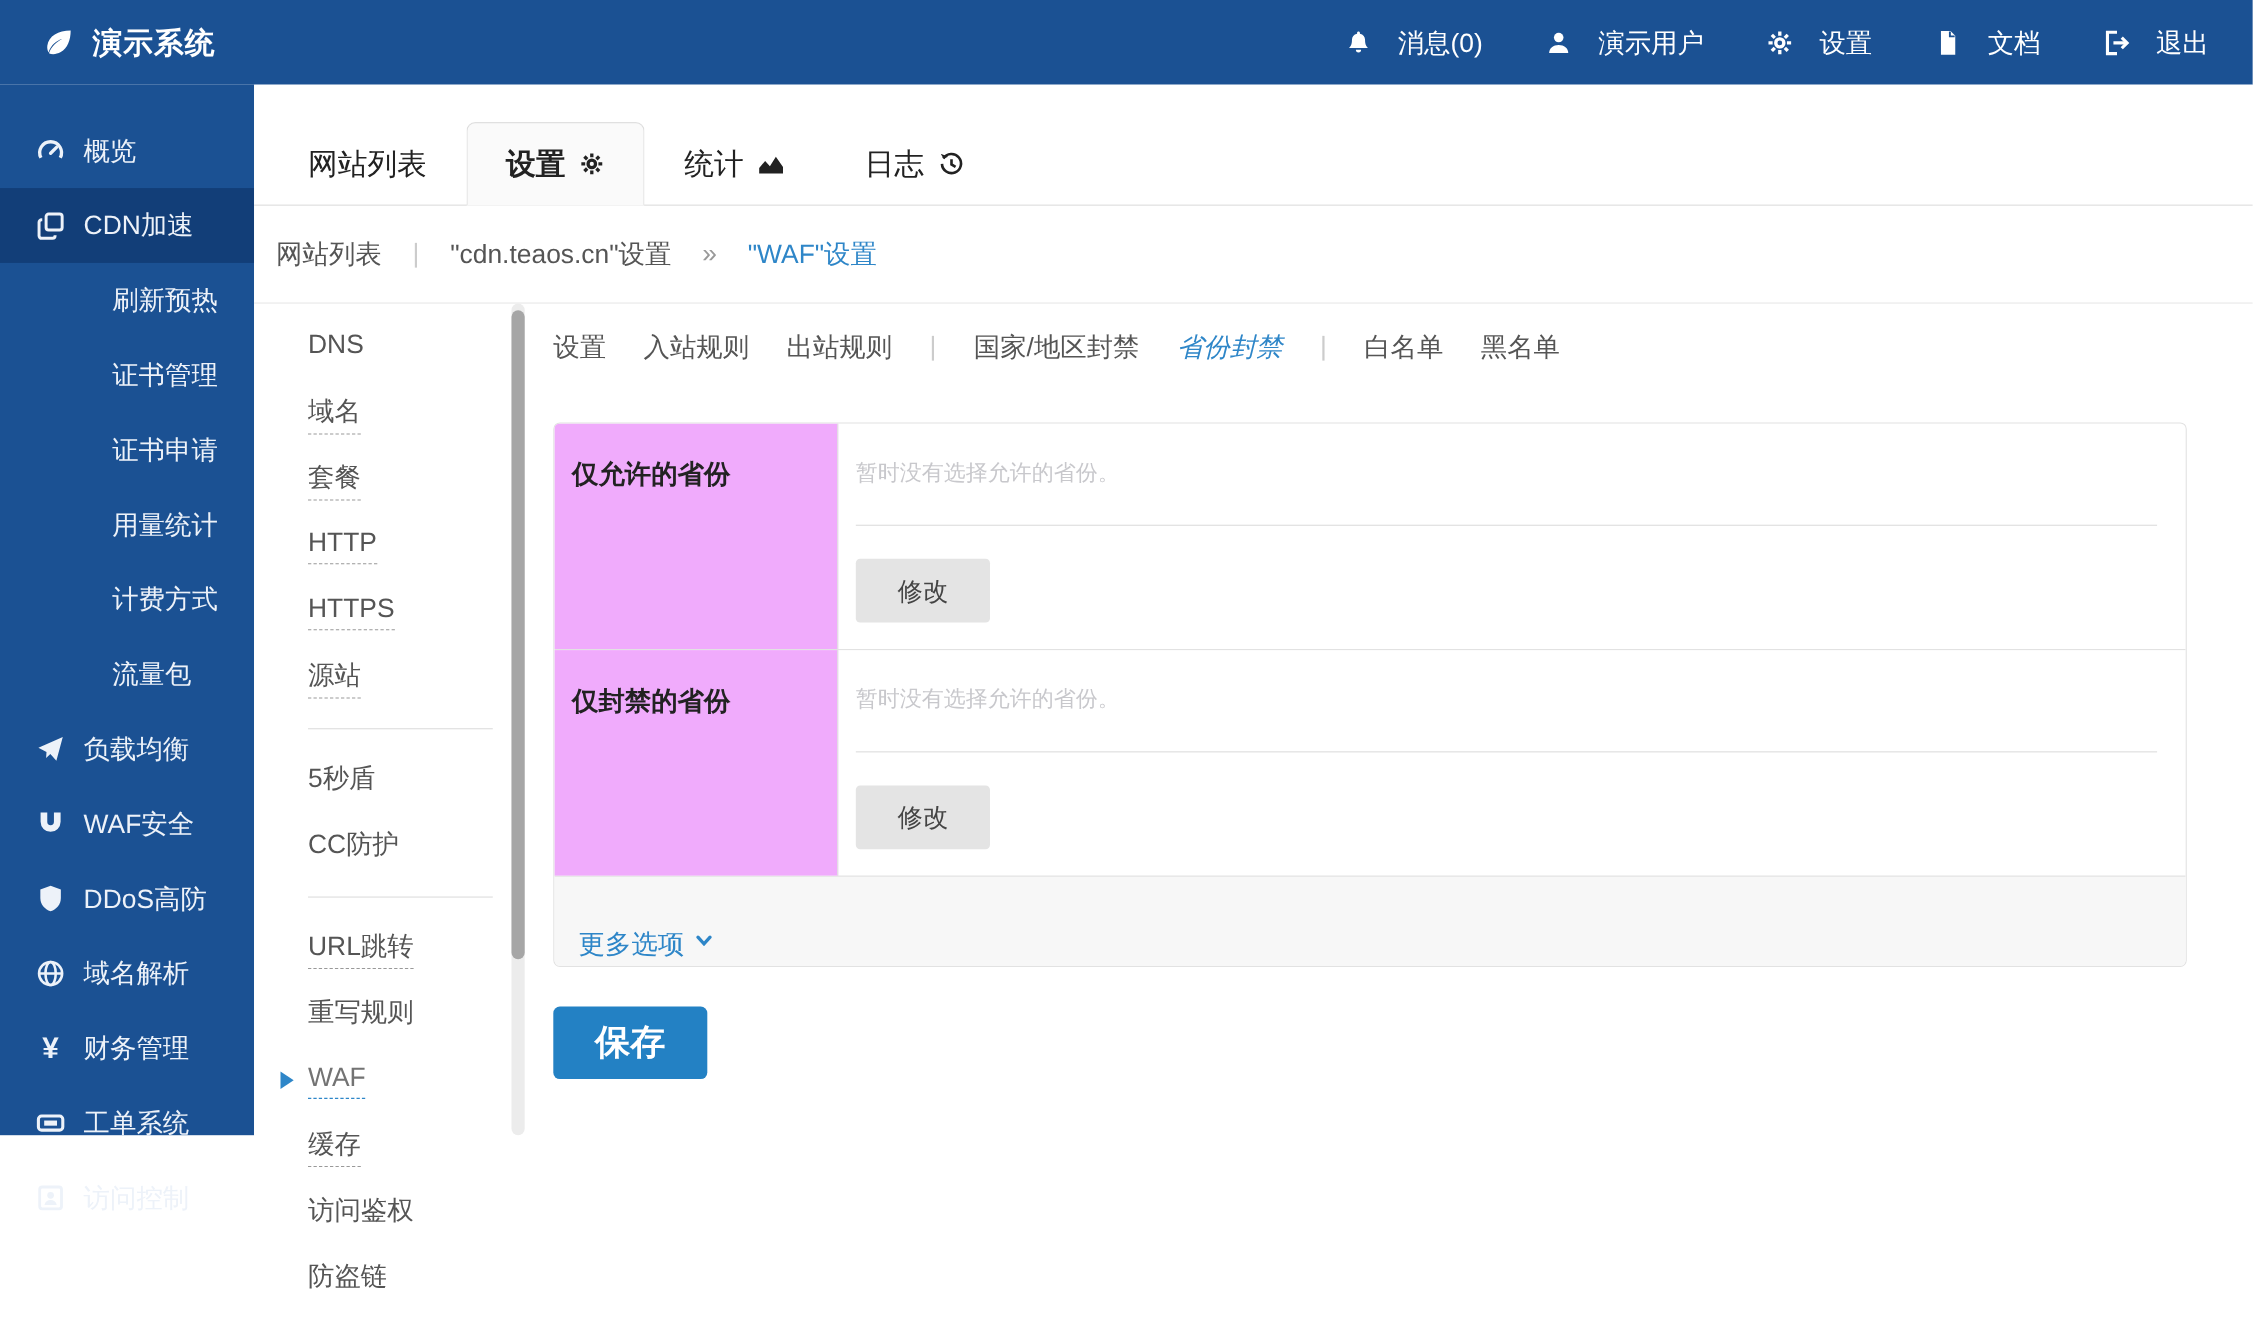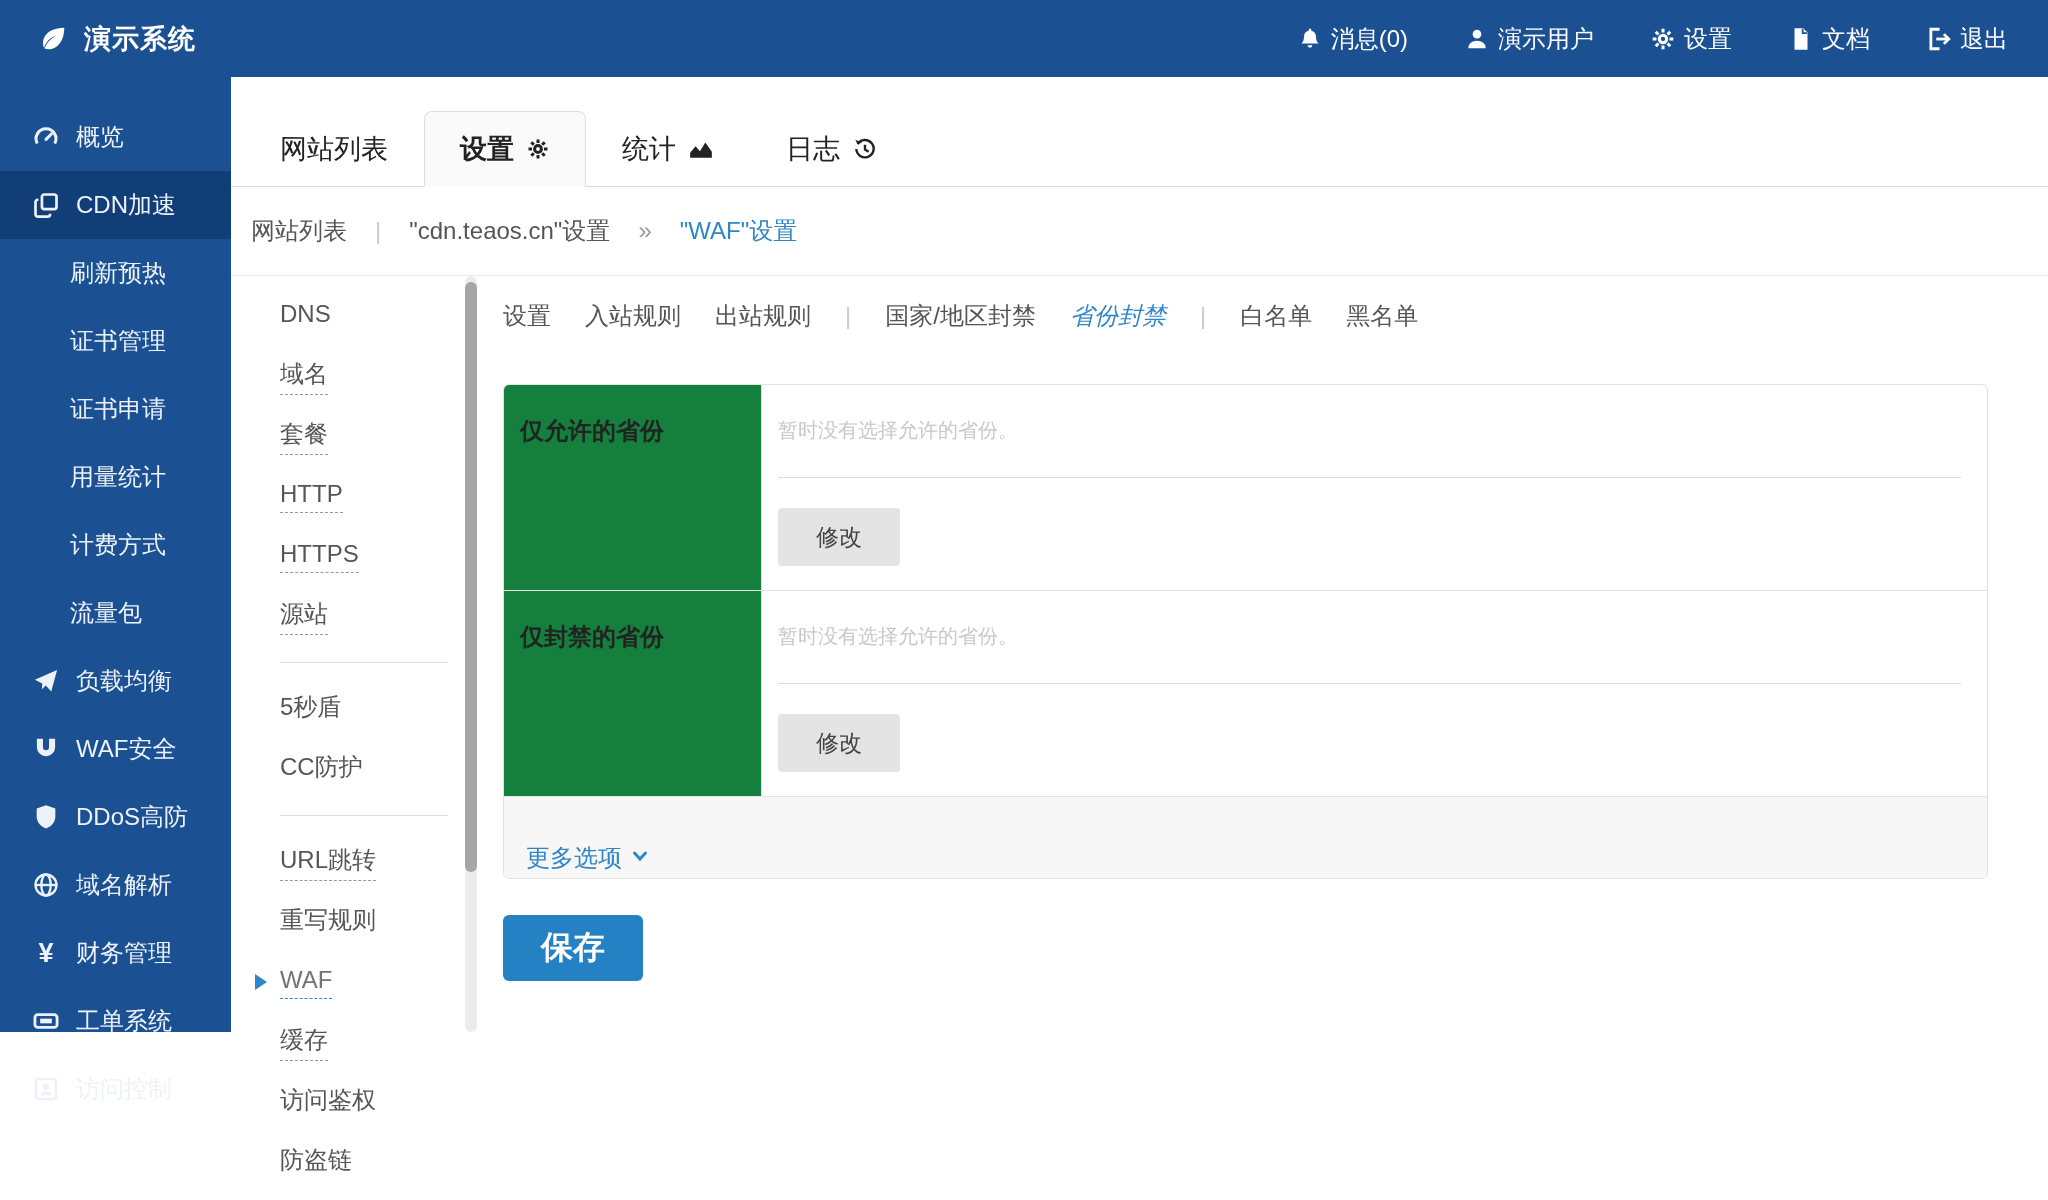--- a/index.html
+++ b/index.html
@@ -7,34 +7,34 @@
     font-family:"Liberation Sans","DejaVu Sans",sans-serif; }
   #app { width:2048px; height:1032px; display:flex; flex-direction:column; }
 
   
   .topbar { height:77px; background:#1B5193; display:flex; align-items:center;
     padding:0 40px 0 38px; color:#fff; flex:0 0 auto; }
   .brand { display:flex; align-items:center; gap:16px; font-size:27px; font-weight:bold;
     letter-spacing:1px; cursor:pointer; }
   .brand svg { display:block; }
   .topnav { margin-left:auto; display:flex; align-items:center; gap:56px; }
-  .topnav-item { display:flex; align-items:center; gap:8px; font-size:24px; color:#fff;
+  .topnav-item { display:flex; align-items:center; gap:23px; font-size:24px; color:#fff;
     cursor:pointer; white-space:nowrap; }
   .topnav-item svg { display:block; }
 
   
   .body { flex:1; display:flex; min-height:0; }
 
   
   .sidebar { width:231px; background:#1B5193; padding-top:26px; color:#EDF2F9; flex:0 0 auto; }
   .side-item { height:68px; display:flex; align-items:center; padding-left:28px;
     font-size:24px; cursor:pointer; }
   .side-item .ic { width:36px; display:flex; justify-content:center; margin-right:12px; }
   .side-item.active { background:#123E78; }
-  .side-item.sub { padding-left:70px; }
+  .side-item.sub { padding-left:102px; }
   .yen-glyph { font-size:27px; font-weight:bold; line-height:1; }
 
   
   .main { flex:1; background:#fff; display:flex; flex-direction:column; min-width:0; }
 
   .tabs { margin-top:34px; padding-left:13px; display:flex; align-items:flex-end;
     border-bottom:1px solid #DDD; }
   .tab { height:76px; padding:0 35px; display:flex; align-items:center; gap:12px;
     font-size:27px; color:#222; cursor:pointer; border:1px solid transparent;
     margin-bottom:-1px; white-space:nowrap; }
@@ -71,21 +71,21 @@
   
   .form-area { flex:1; margin-left:26px; margin-right:60px; min-width:0; }
   .subtabs { height:80px; display:flex; align-items:center; gap:34px; font-size:24px; color:#555; }
   .subtab { cursor:pointer; white-space:nowrap; }
   .subtab.active { color:#2E86C8;font-style:italic; }
   .subtab-div { color:#CCC; }
 
   .panel { margin-top:28px; border:1px solid #E2E2E2; border-radius:6px; overflow:hidden; }
   .prow { display:flex; }
   .prow + .prow { border-top:1px solid #E2E2E2; }
-  .prow-label { width:258px; background:#15803d; border-right:1px solid #E2E2E2;
+  .prow-label { width:258px; background:#f0abfc; border-right:1px solid #E2E2E2;
     padding:30px 10px 0 16px; font-size:24px; font-weight:bold; color:#222; flex:0 0 auto; }
   .prow-value { flex:1; padding:30px 26px 24px 16px; min-width:0; }
   .field { border-bottom:1px solid #DDD; padding-bottom:32px; font-size:20px;
     color:#C8C8CC; line-height:30px; }
   .btn-modify { margin-top:30px; width:122px; height:58px; background:#E4E4E4; border:none;
     border-radius:4px; font-size:23px; color:#444; cursor:pointer;
     font-family:"Liberation Sans","DejaVu Sans",sans-serif; }
   .panel-footer { border-top:1px solid #E2E2E2; background:#F7F7F7; height:82px;
     display:flex; align-items:center; padding-left:22px; }
   .more-link { display:flex; align-items:center; gap:8px; color:#2E86C8; font-size:24px;

